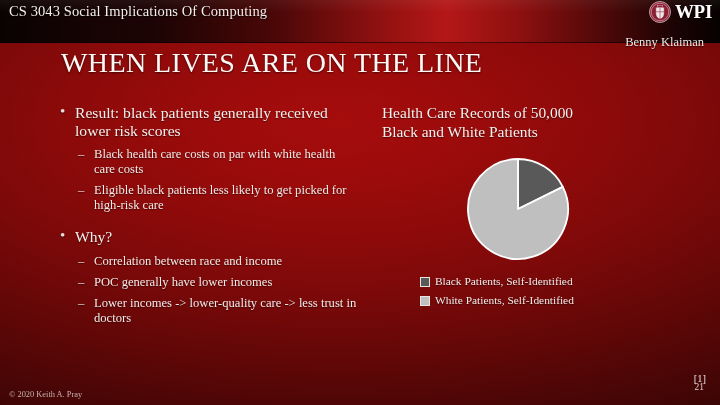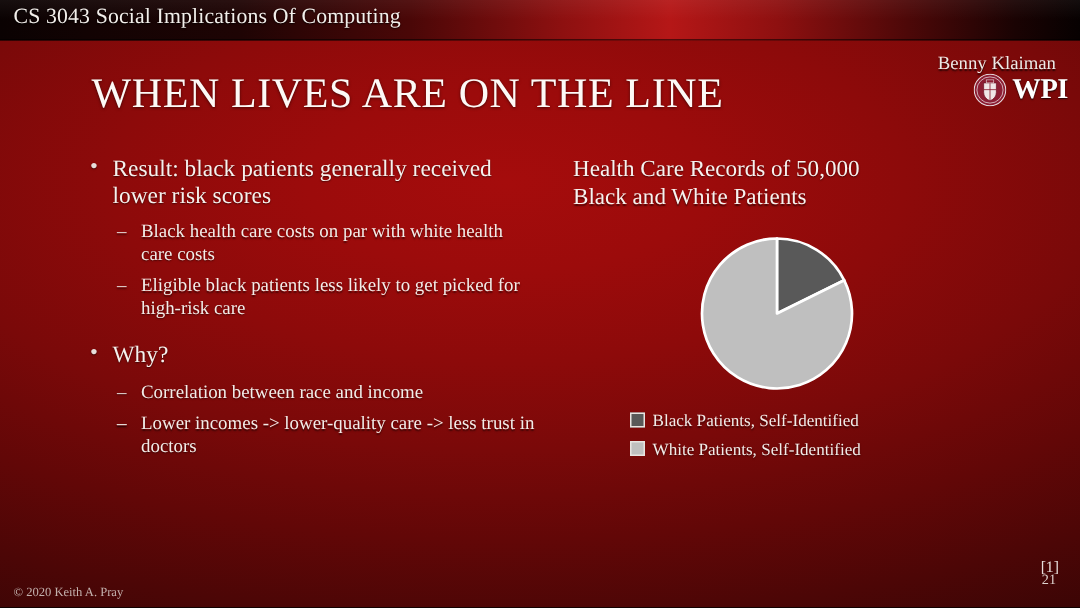--- a/index.html
+++ b/index.html
@@ -22,21 +22,21 @@
         #620707 64%,
         #4c0606 78%,
         #3a0505 90%,
         #2e0404 100%);
   }
 
   
   #header-band {
     position: absolute;
     left: 0; top: 0;
-    width: 720px; height: 27px;
+    width: 720px; height: 43px;
     background:
       linear-gradient(to right,
         #0a0202 0%,
         #120303 8%,
         #1e0404 22%,
         #4a0707 38%,
         #8d1010 52%,
         #b51717 62%,
         #8e1010 72%,
         #4d0808 84%,
@@ -62,21 +62,20 @@
   }
 
   
   #wpi-logo {
     position: absolute;
     right: 8px; top: 1px;
     display: flex;
     align-items: center;
     gap: 4px;
     z-index: 3;
-    margin-top: 48px;
   }
   #wpi-seal {
     width: 22px; height: 22px;
     flex: 0 0 auto;
   }
   #wpi-wordmark {
     font-size: 19px;
     font-weight: bold;
     color: #ffffff;
     letter-spacing: -0.3px;
@@ -163,21 +162,21 @@
     justify-content: center;
   }
   #pie-svg { display: block; }
 
   #legend {
     margin-top: 13px;
     padding-left: 52px;
   }
   .legend-row {
     display: flex;
-    align-items: flex-start;
+    align-items: flex-end;
     gap: 5px;
     margin-bottom: 7px;
   }
   .legend-swatch {
     width: 8px; height: 8px;
     flex: 0 0 auto;
     border: 1px solid #e8e4e1;
   }
   .legend-label {
     font-size: 11.4px;
@@ -256,20 +255,21 @@
       <span>Why?</span>
     </div>
 
     <div class="bullet-l2">
       <span class="marker">–</span>
       <span>Correlation between race and income</span>
     </div>
 
     <div class="bullet-l2">
       <span class="marker">–</span>
+      <span>POC generally have lower incomes</span>
     </div>
 
     <div class="bullet-l2">
       <span class="marker">–</span>
       <span>Lower incomes -&gt; lower-quality care -&gt; less trust in doctors</span>
     </div>
 
   </div>
 
   <div id="right-col">

